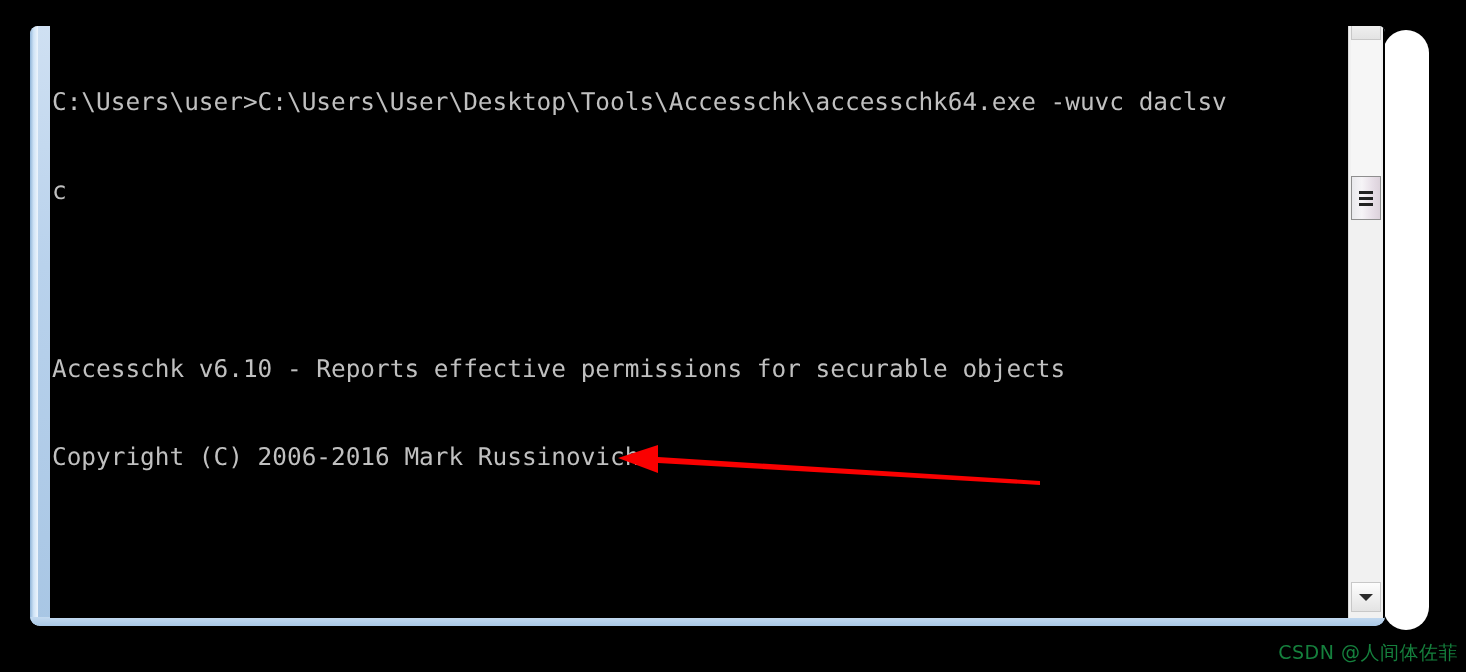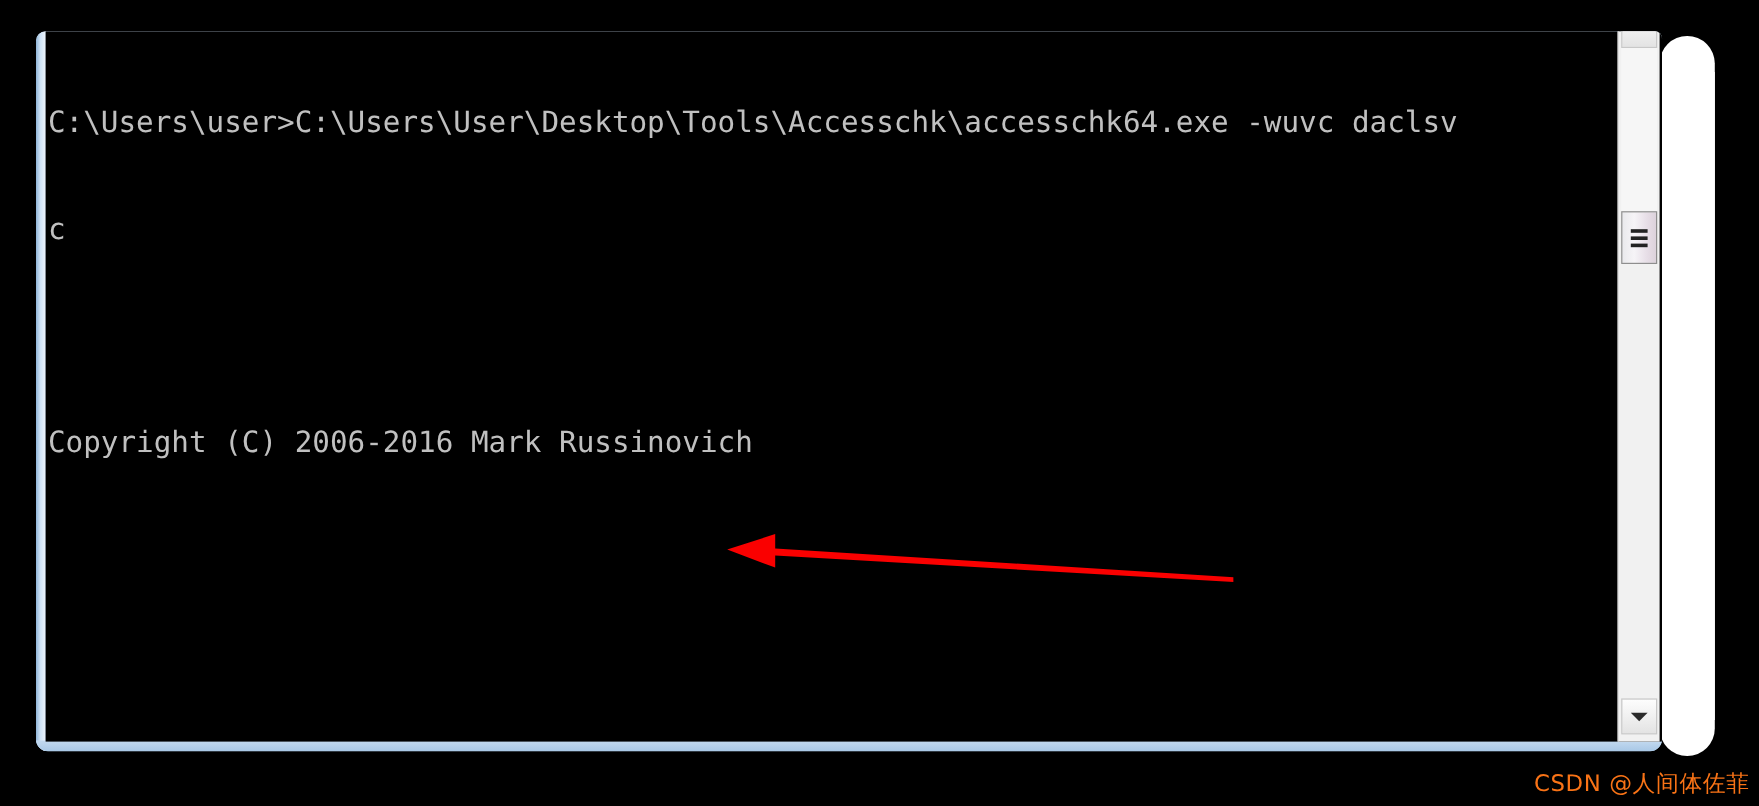--- a/index.html
+++ b/index.html
@@ -65,21 +65,21 @@
     width: 1355px;
     height: 9px;
     background: linear-gradient(to bottom, #c4daf0 0%, #a9c8e6 100%);
     border-bottom-left-radius: 10px;
     border-bottom-right-radius: 10px;
   }
 
   
   #console-client {
     position: absolute;
-    left: 8px;
+    left: 20px;
     top: 0px;
     width: 1347px;
     height: 592px;
     background: #000000;
     overflow: hidden;
   }
 
   
   #terminal {
     position: absolute;
@@ -167,21 +167,21 @@
     width: 430px;
     height: 45px;
     pointer-events: none;
   }
 
   
   #watermark {
     position: absolute;
     right: 8px;
     bottom: 6px;
-    color: #f97316;
+    color: #15803d;
     font-family: "DejaVu Sans", "Liberation Sans", sans-serif;
     font-size: 19px;
     letter-spacing: 0.5px;
   }
 </style>
 </head>
 <body>
 
 <div id="bg-window"></div>
 <div id="bg-window-cover"></div>
@@ -190,20 +190,21 @@
 
   <div id="frame-left-gloss"></div>
   <div id="frame-bottom-gloss"></div>
 
   <div id="console-client">
 
     <div id="terminal">
       <div class="line">C:\Users\user&gt;C:\Users\User\Desktop\Tools\Accesschk\accesschk64.exe -wuvc daclsv</div>
       <div class="line">c</div>
       <div class="line"></div>
+      <div class="line">Accesschk v6.10 - Reports effective permissions for securable objects</div>
       <div class="line">Copyright (C) 2006-2016 Mark Russinovich</div>
       
       
       
       
       
       
       
       
       

